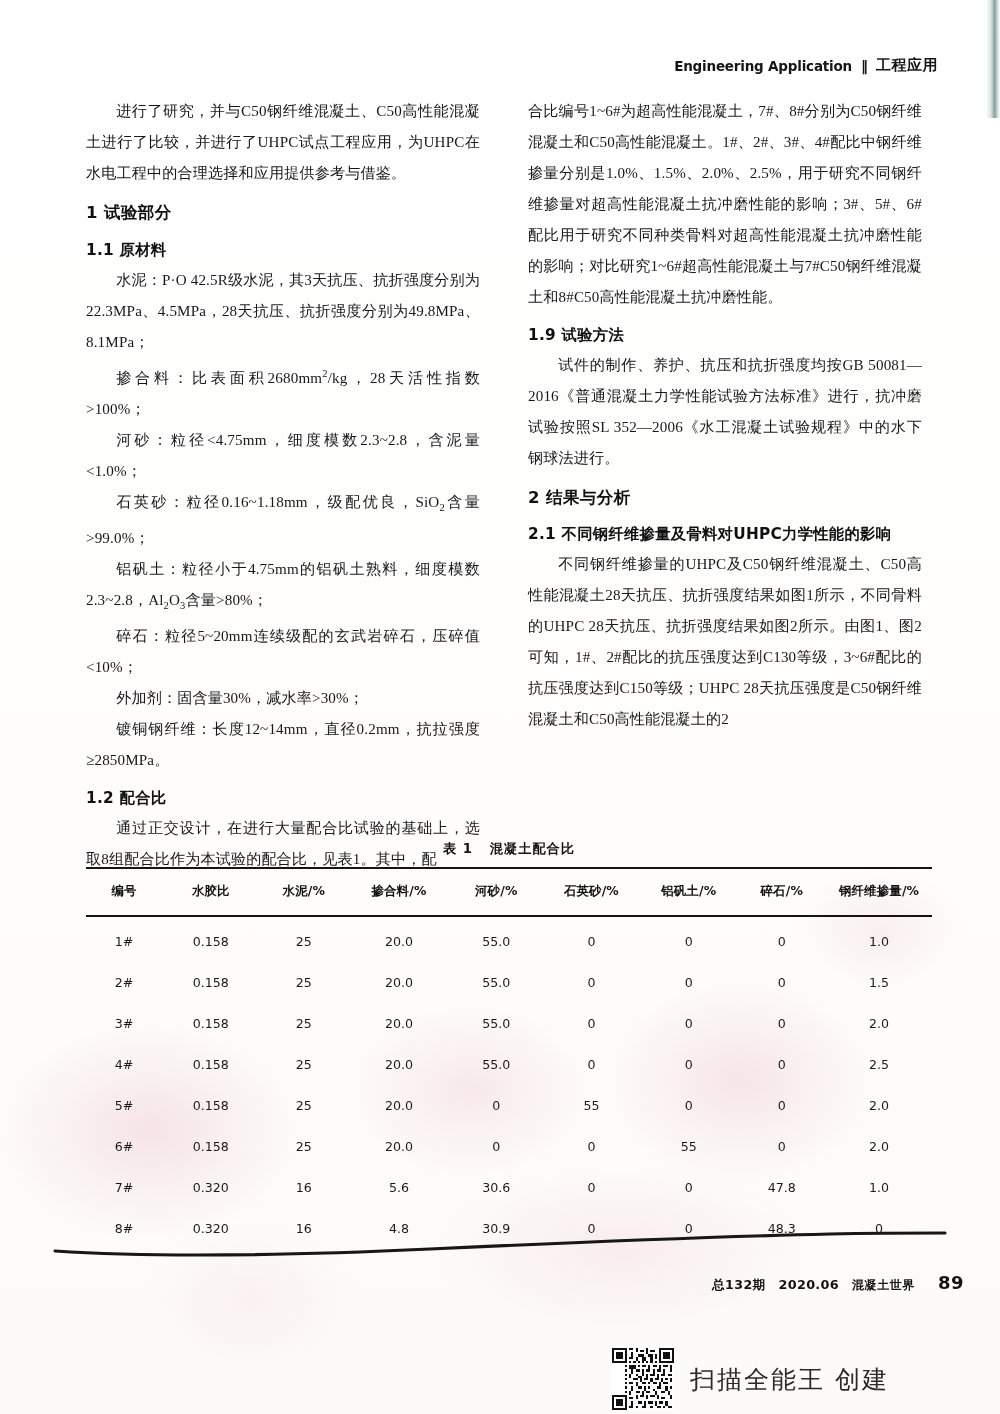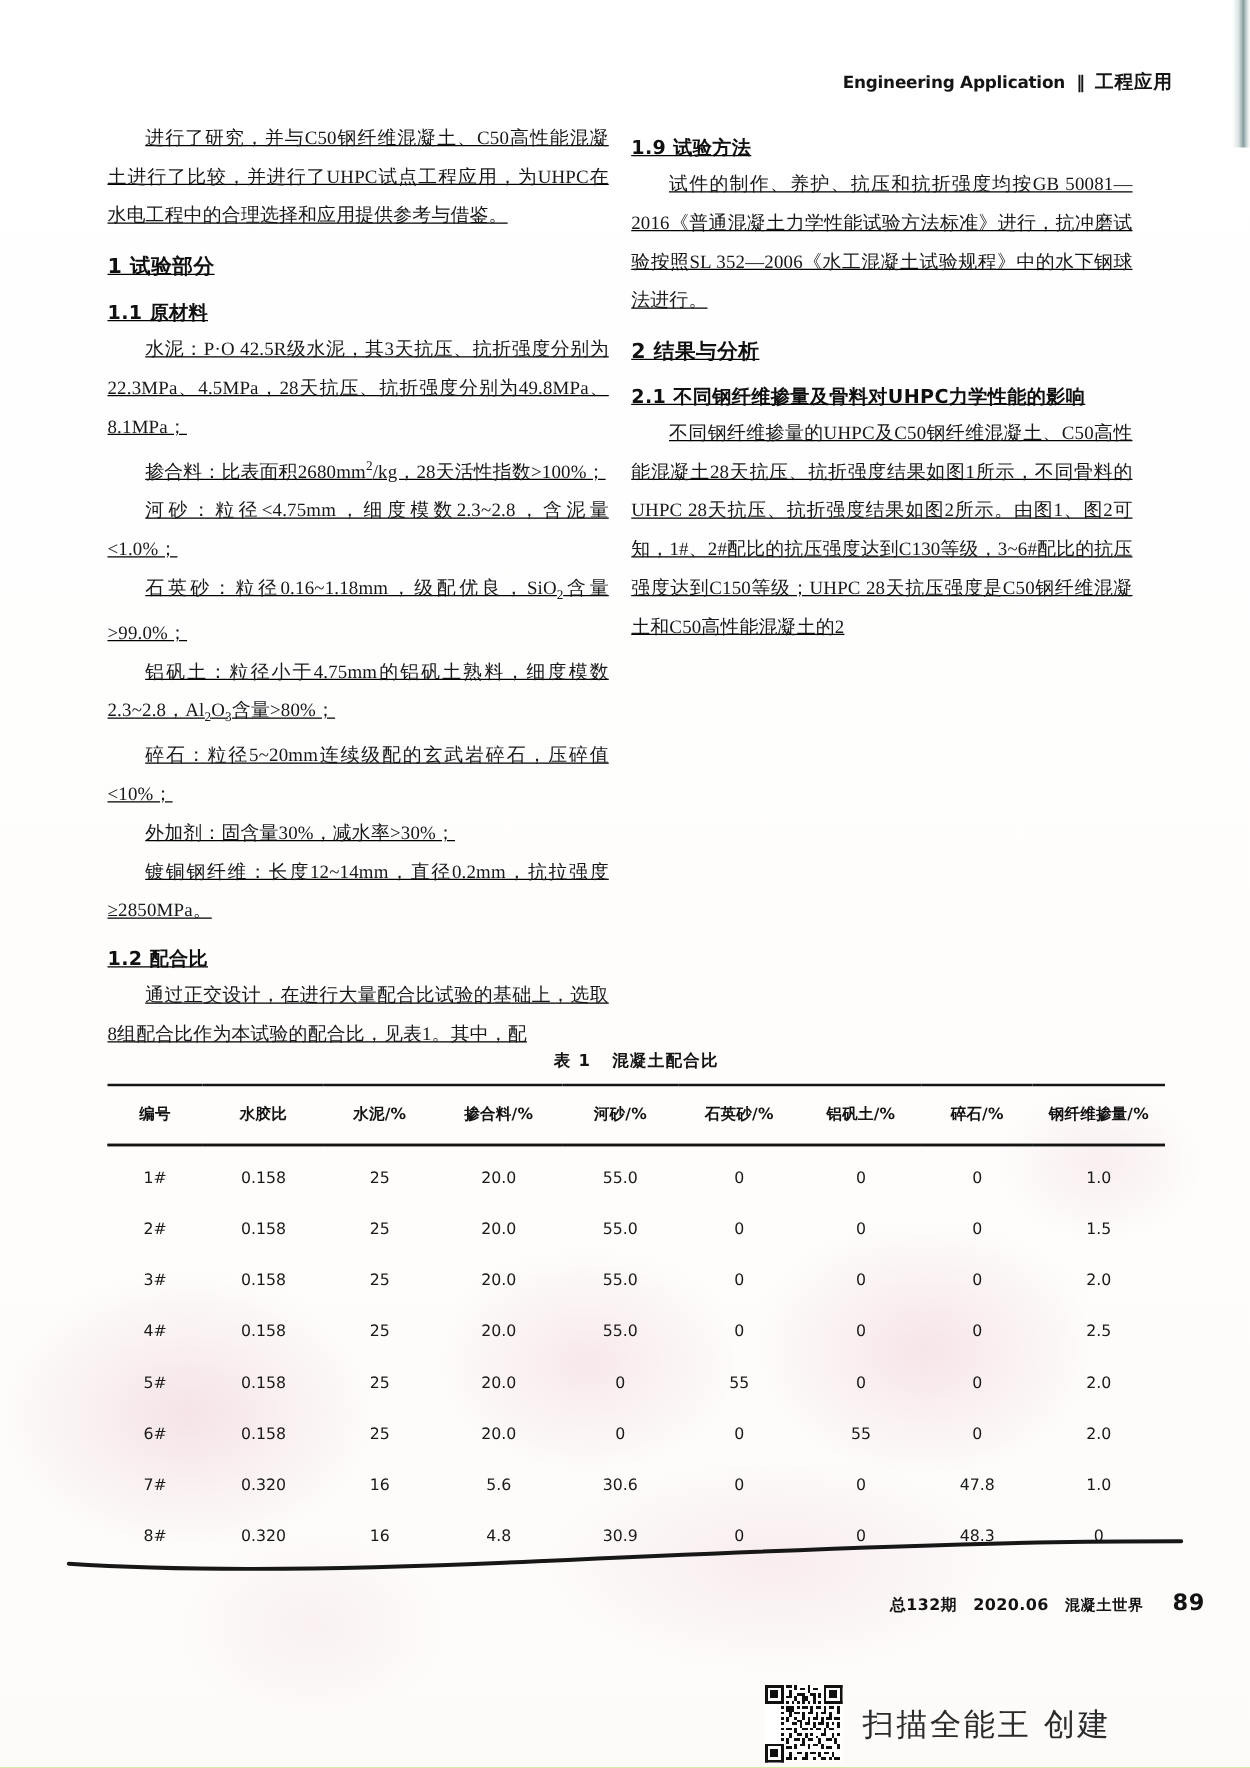--- a/index.html
+++ b/index.html
@@ -7,21 +7,21 @@
     padding: 0;
     background: #ffffff;
   }
   body {
     font-family: "Liberation Serif", "DejaVu Serif", serif;
   }
   .page {
     position: relative;
     width: 1000px;
     height: 1414px;
-    background: #84cc16;
+    background: #bef264;
     overflow: hidden;
   }
   
   .paper-tint {
     position: absolute;
     inset: 0;
     background:
       radial-gradient(ellipse 220px 160px at 150px 1130px, rgba(226,170,185,0.30), rgba(226,170,185,0) 70%),
       radial-gradient(ellipse 180px 130px at 470px 1090px, rgba(230,175,190,0.26), rgba(230,175,190,0) 70%),
       radial-gradient(ellipse 200px 150px at 740px 1080px, rgba(228,168,186,0.28), rgba(228,168,186,0) 70%),
@@ -74,22 +74,21 @@
     letter-spacing: 0.5px;
   }
 
   
   .cols {
     position: absolute;
     top: 96px;
     left: 86px;
     width: 836px;
     display: flex;
-    gap: 18px;
-    text-decoration: underline;
+    gap: 48px;
   }
   .col { width: 401px; }
 
   p.para {
     margin: 0 0 0px 0;
     font-size: 15.1px;
     line-height: 31px;
     color: #18181a;
     text-align: justify;
     text-justify: inter-ideograph;
@@ -267,20 +266,21 @@
 
         <p class="para sub">镀铜钢纤维：长度12~14mm，直径0.2mm，抗拉强度≥2850MPa。</p>
 
         <h3 class="h-sub">1.2 配合比</h3>
 
         <p class="para">通过正交设计，在进行大量配合比试验的基础上，选取8组配合比作为本试验的配合比，见表1。其中，配</p>
       </div>
 
       <div class="col">
 
+        <p class="para noindent">合比编号1~6#为超高性能混凝土，7#、8#分别为C50钢纤维混凝土和C50高性能混凝土。1#、2#、3#、4#配比中钢纤维掺量分别是1.0%、1.5%、2.0%、2.5%，用于研究不同钢纤维掺量对超高性能混凝土抗冲磨性能的影响；3#、5#、6#配比用于研究不同种类骨料对超高性能混凝土抗冲磨性能的影响；对比研究1~6#超高性能混凝土与7#C50钢纤维混凝土和8#C50高性能混凝土抗冲磨性能。</p>
 
         <h3 class="h-sub">1.9 试验方法</h3>
 
         <p class="para">试件的制作、养护、抗压和抗折强度均按GB 50081—2016《普通混凝土力学性能试验方法标准》进行，抗冲磨试验按照SL 352—2006《水工混凝土试验规程》中的水下钢球法进行。</p>
 
         <h2 class="h-sec">2 结果与分析</h2>
 
         <h3 class="h-sub wrap">2.1 不同钢纤维掺量及骨料对UHPC力学性能的影响</h3>
 
         <p class="para">不同钢纤维掺量的UHPC及C50钢纤维混凝土、C50高性能混凝土28天抗压、抗折强度结果如图1所示，不同骨料的UHPC 28天抗压、抗折强度结果如图2所示。由图1、图2可知，1#、2#配比的抗压强度达到C130等级，3~6#配比的抗压强度达到C150等级；UHPC 28天抗压强度是C50钢纤维混凝土和C50高性能混凝土的2</p>

